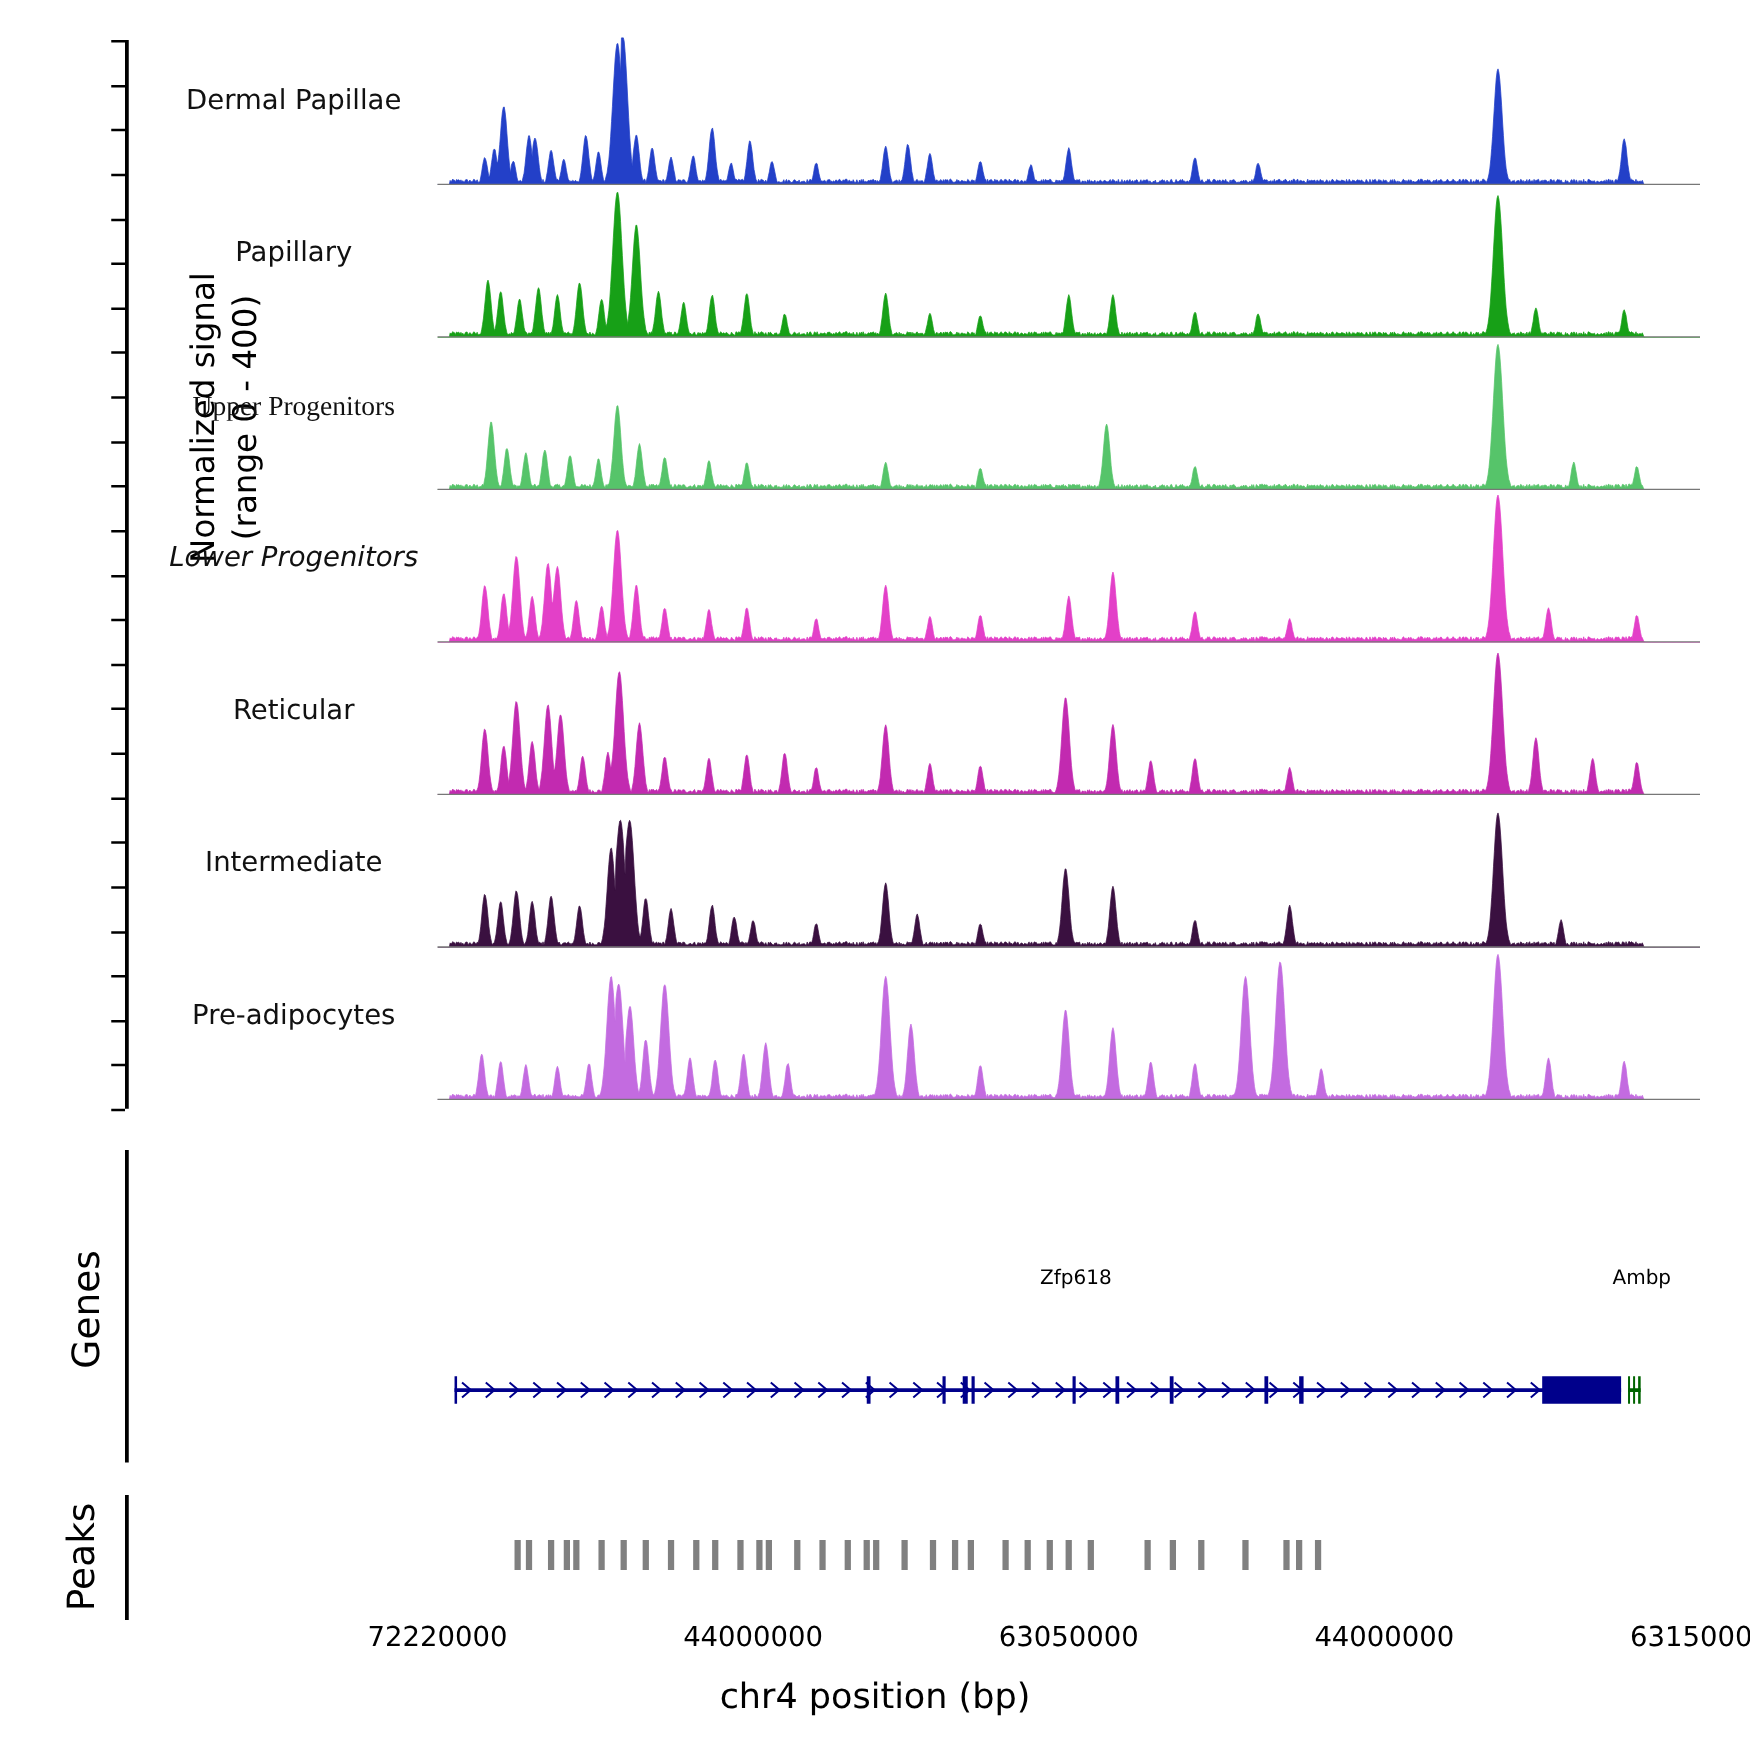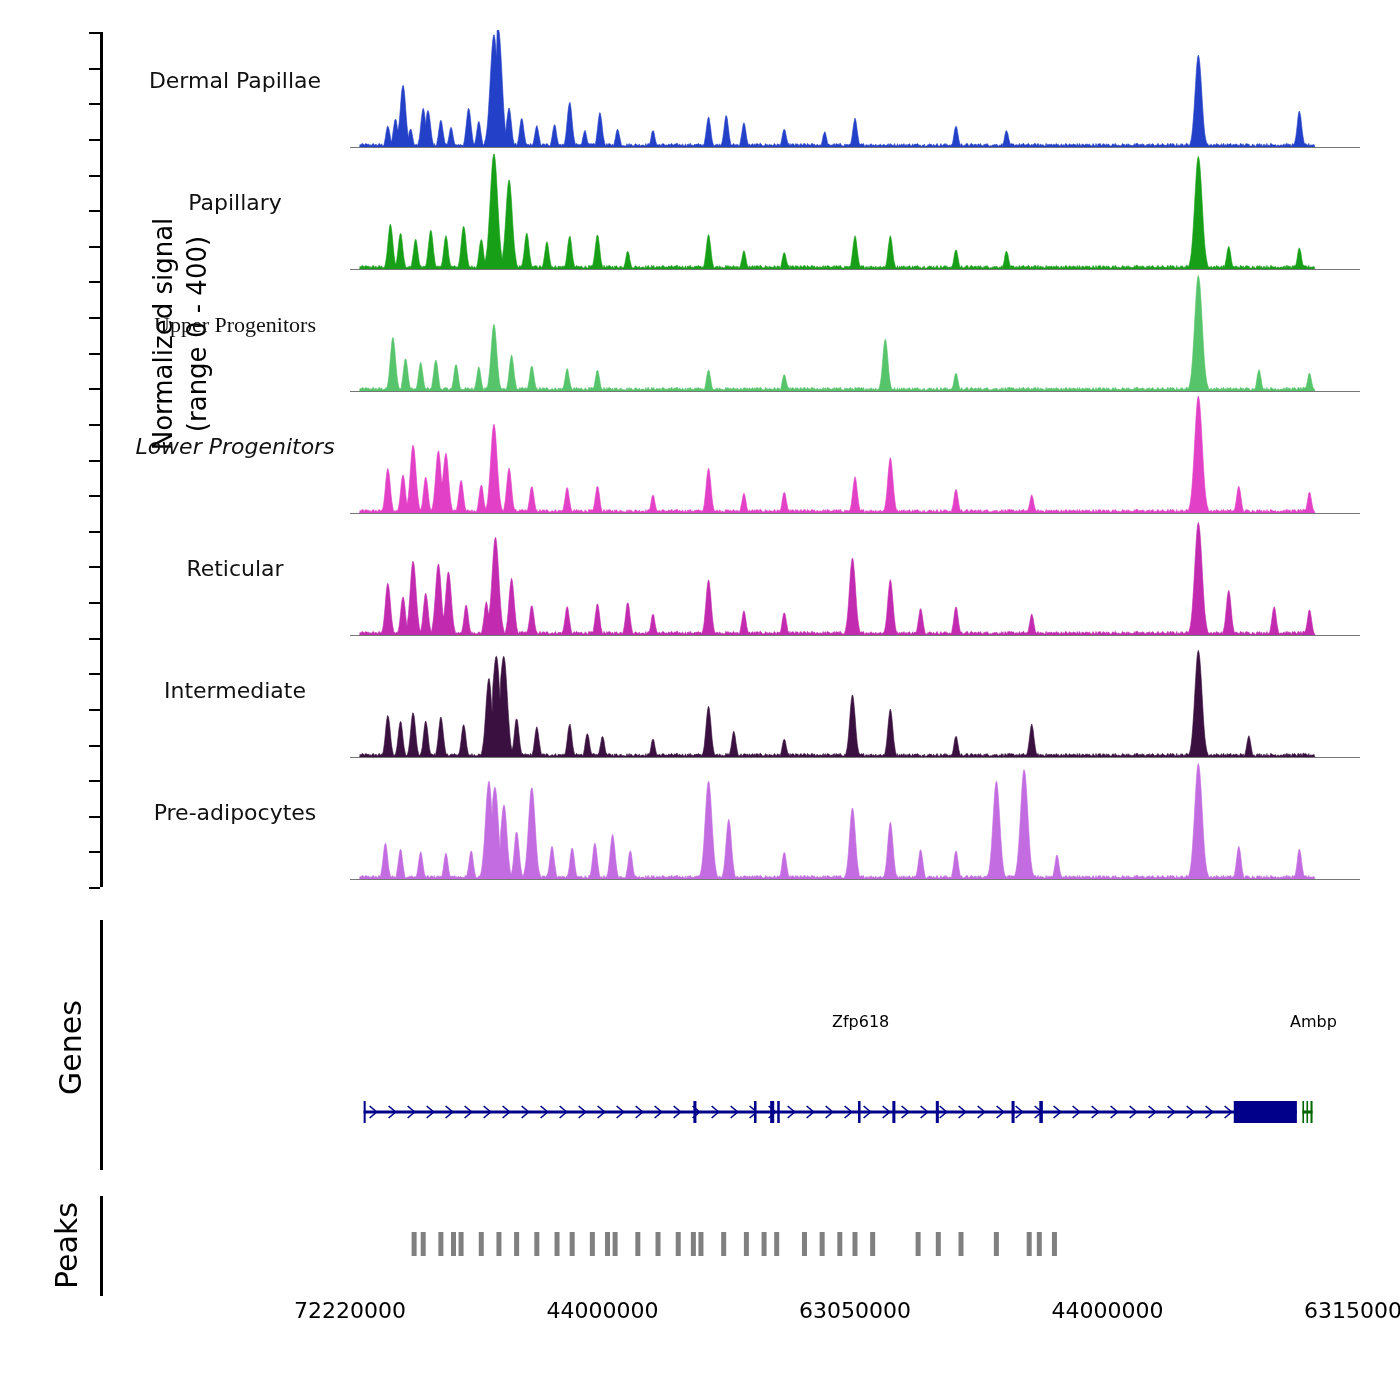--- a/index.html
+++ b/index.html
@@ -350,14 +350,15 @@
       </svg>
   </div>
 
   <div id="xticks">
       <div class="xaxis-tick-label" style="top: 1298px; left: 275px; width: 150px;">72220000</div>
       <div class="xaxis-tick-label" style="top: 1298px; left: 527.5px; width: 150px;">44000000</div>
       <div class="xaxis-tick-label" style="top: 1298px; left: 780px; width: 150px;">63050000</div>
       <div class="xaxis-tick-label" style="top: 1298px; left: 1032.5px; width: 150px;">44000000</div>
       <div class="xaxis-tick-label" style="top: 1298px; left: 1285px; width: 150px;">63150000</div>
     </div>
+  <div class="xlabel" style="top:1340px;">chr4 position (bp)</div>
 
 </div>
 
 </body></html>

